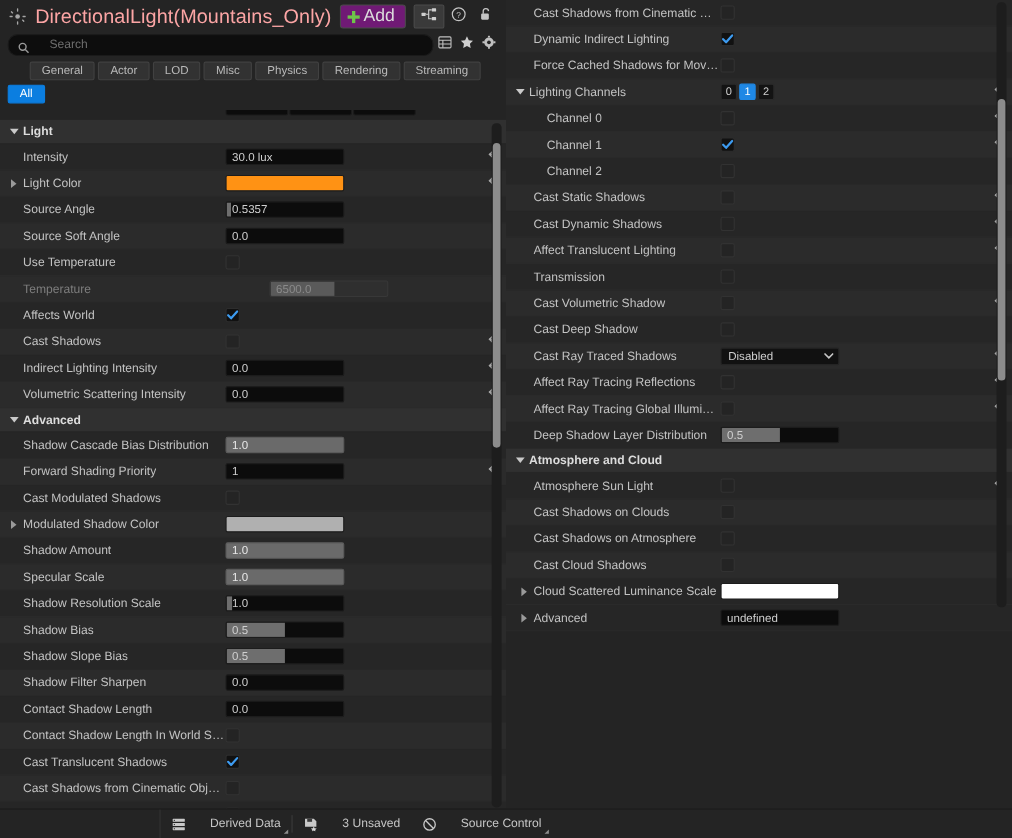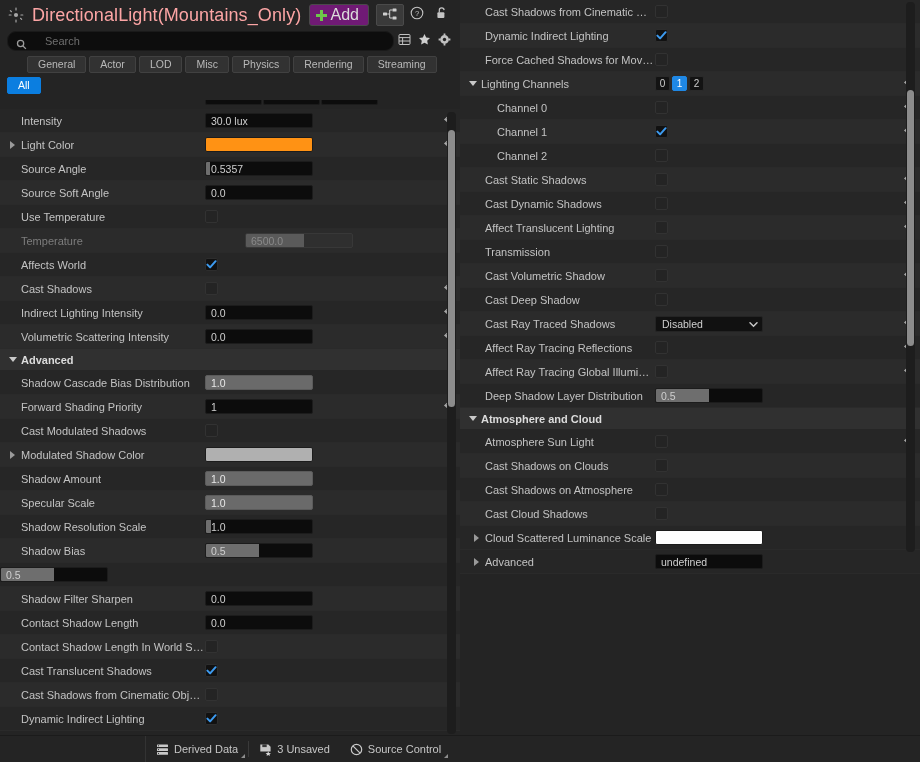--- a/index.html
+++ b/index.html
@@ -122,21 +122,21 @@
 
   
   .rlist{position:relative;}
 
   
   .status{
     position:absolute;left:0;bottom:0;width:920px;height:26px;background:#242424;
     border-top:1px solid #1b1b1b;display:flex;align-items:center;
   }
   .st-gap{width:145px;height:100%;border-right:1px solid #333;}
-  .st-item{display:flex;align-items:center;gap:5px;height:100%;padding:0 10px;font-size:11px;color:#c6c6c6;position:relative;}
+  .st-item{display:flex;align-items:center;gap:22px;height:100%;padding:0 10px;font-size:11px;color:#c6c6c6;position:relative;}
   .st-div{width:1px;height:16px;background:#3a3a3a;}
   .st-ico{width:13px;height:13px;flex:0 0 13px;}
   .corner{position:absolute;right:3px;bottom:4px;width:0;height:0;
     border-left:4px solid transparent;border-bottom:4px solid #8e8e8e;}
 </style>
 </head>
 <body>
 
 <div class="app">
 
@@ -257,20 +257,28 @@
       <div class="tab active">All</div>
     </div>
 
     <div class="cutrow">
       <div class="f" style="left:205px;width:55px;"></div>
       <div class="f" style="left:263px;width:55px;"></div>
       <div class="f" style="left:321px;width:55px;"></div>
     </div>
 
     <div class="plist" id="left-list">
+        <div class="prow cat">
+          <div class="lblcell">
+            <span class="arrow down">
+              <i></i>
+            </span>
+            <span class="lbl">Light</span>
+          </div>
+        </div>
         <div class="prow">
           <div class="lblcell  ">
             <span class="arrow spacer"></span>
             <span class="lbl">Intensity</span>
           </div>
           <div class="valcell">
             <div class="fld">
               <span>30.0 lux</span>
             </div>
           </div>
@@ -524,20 +532,24 @@
           </div>
           <div class="valcell">
             <div class="fld">
               <div class="fill" style="width:50%"></div>
               <span>0.5</span>
             </div>
           </div>
           <div class="revcell"></div>
         </div>
         <div class="prow">
+          <div class="lblcell  ">
+            <span class="arrow spacer"></span>
+            <span class="lbl">Shadow Slope Bias</span>
+          </div>
           <div class="valcell">
             <div class="fld">
               <div class="fill" style="width:50%"></div>
               <span>0.5</span>
             </div>
           </div>
           <div class="revcell"></div>
         </div>
         <div class="prow alt">
           <div class="lblcell  ">

